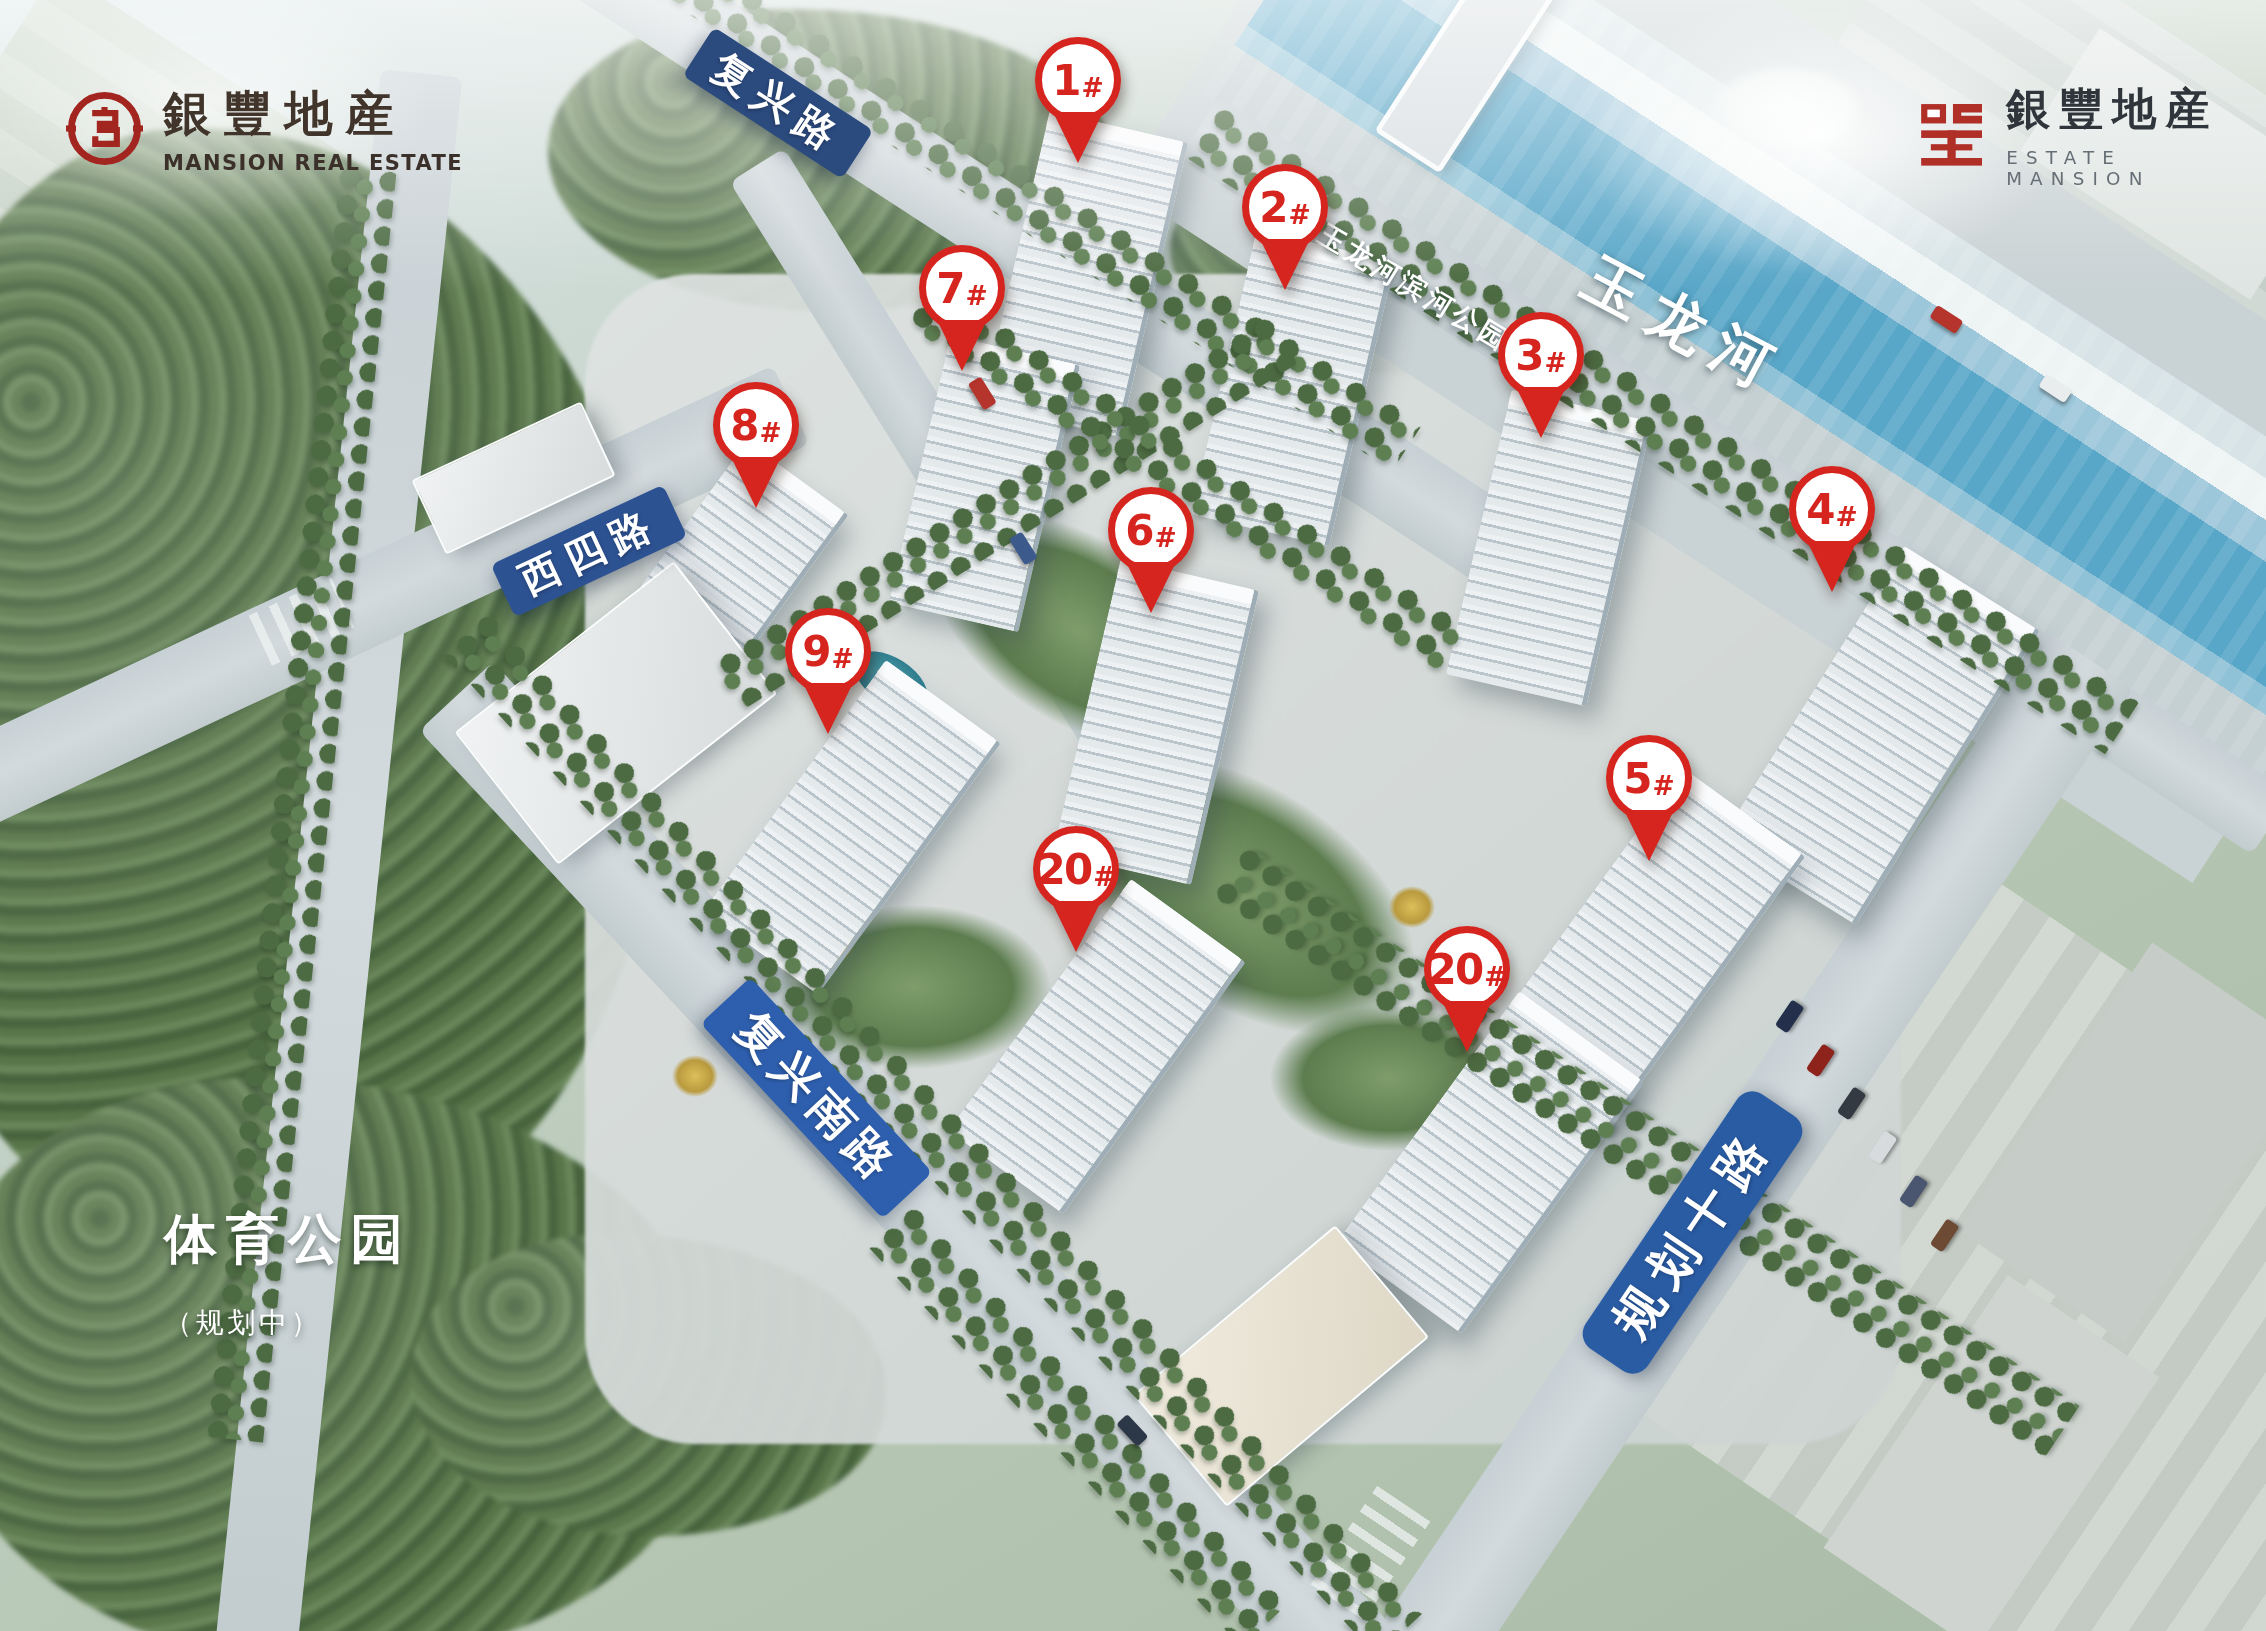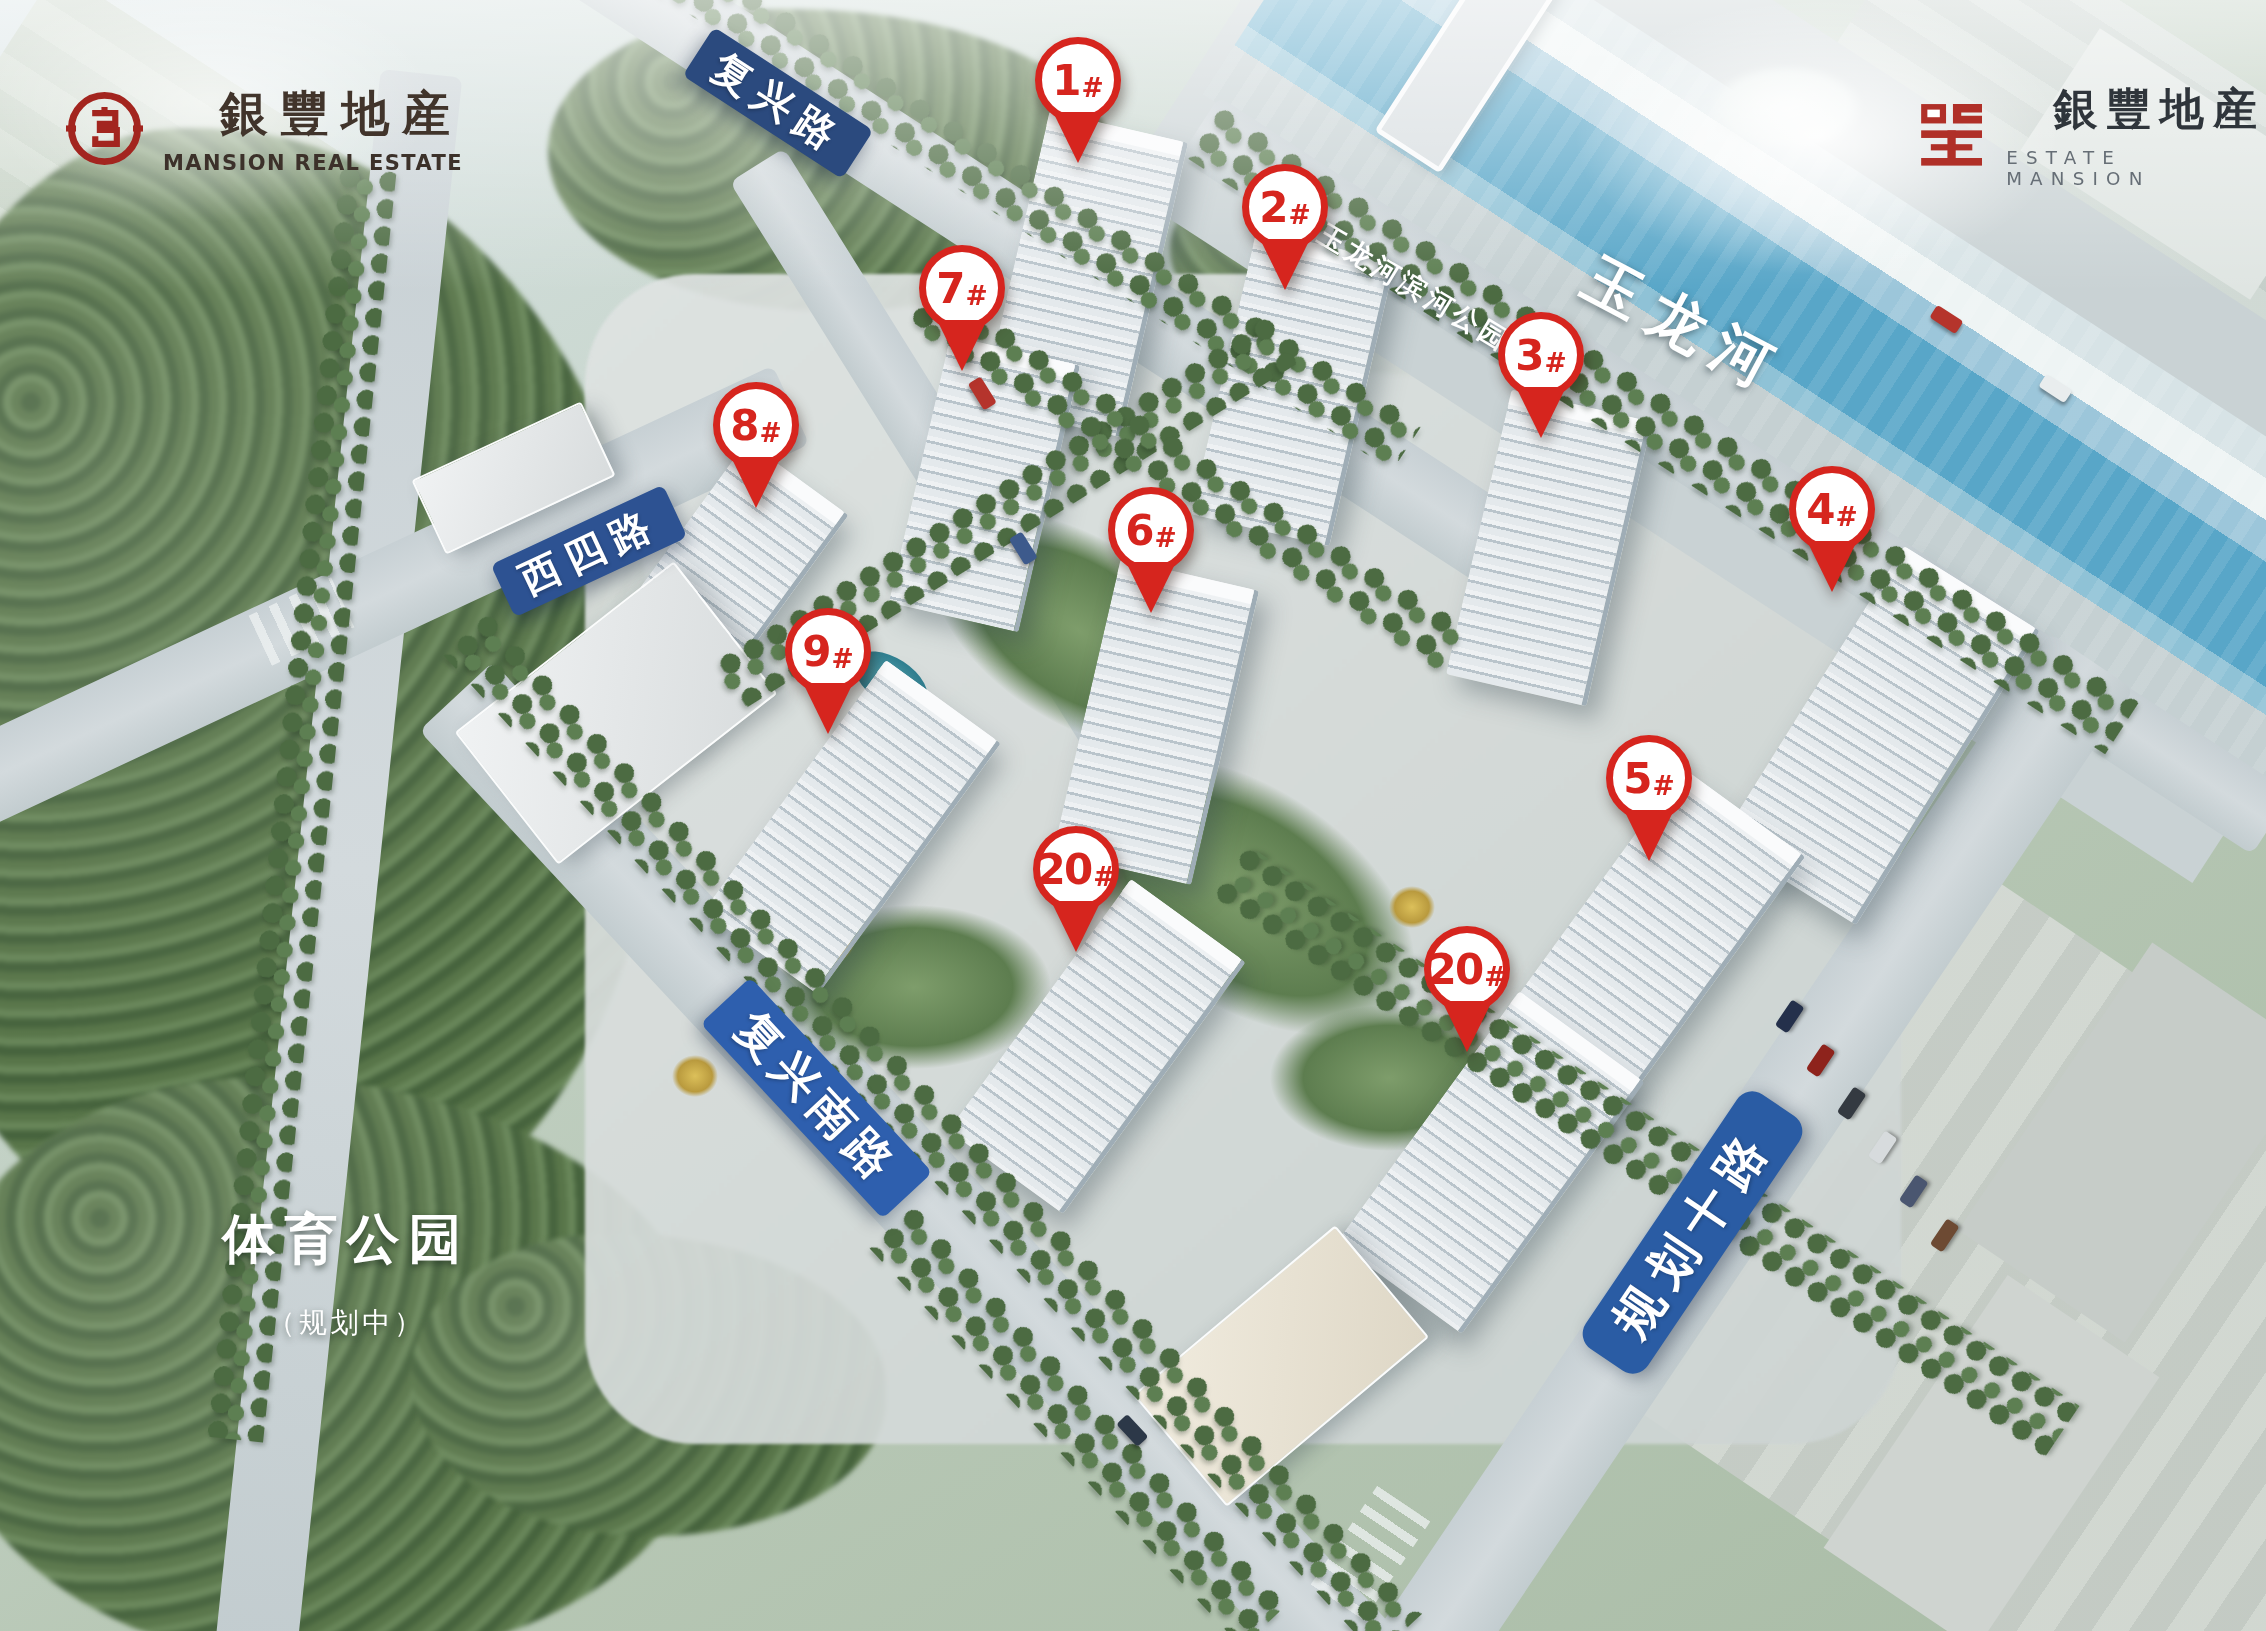--- a/index.html
+++ b/index.html
@@ -44,26 +44,26 @@
   .pin{z-index:40;display:flex;flex-direction:column;align-items:center;width:86px;
     filter:drop-shadow(3.7px 8.2px 6.4px rgba(35,18,12,.42));}
   .pin-head{box-sizing:border-box;width:86px;height:86px;border-radius:50%;background:#fff;border:7.3px solid #d6251e;
     display:flex;align-items:center;justify-content:center;color:#d6251e;font-weight:700;white-space:nowrap;}
   .pin-num{font-size:42px;letter-spacing:-1.8px;}
   .pin-hash{font-size:26.5px;margin:14.6px 0 0 1.8px;}
   .pin-tail{width:0;height:0;border-left:25.6px solid transparent;border-right:25.6px solid transparent;
     border-top:51px solid #d6251e;margin-top:-11px;}
   
   .brand{z-index:50;display:flex;align-items:center;gap:20px;}
-  .brand-col{display:flex;flex-direction:column;align-items:flex-end;}
+  .brand-col{display:flex;flex-direction:column;}
   .brand-left-name{font-size:48px;font-weight:700;color:#41342b;letter-spacing:12.8px;}
   .brand-left-sub{font-size:21px;font-weight:700;color:#3c312a;letter-spacing:1.4px;margin-top:4.6px;}
   .brand-right-name{font-size:44px;font-weight:600;color:#2f353b;letter-spacing:9.1px;}
   .brand-right-sub{font-size:18.3px;color:#666e76;letter-spacing:8.2px;margin-top:8.2px;}
-  .park-label{z-index:30;text-align:center;color:#fff;text-shadow:0 2.7px 7.3px rgba(15,30,20,.6);}
+  .park-label{z-index:30;color:#fff;text-shadow:0 2.7px 7.3px rgba(15,30,20,.6);}
   .park-title{font-size:53px;font-weight:700;letter-spacing:9.1px;}
   .park-note{font-size:28px;font-weight:400;letter-spacing:3.7px;margin-top:28px;}
 </style>
 </head>
 <body>
 
 <div class="scene">
 
   <div class="abs rot field" style="left:1727px;top:37px;width:731px;height:567px;transform:rotate(33deg);background:repeating-linear-gradient(to bottom,#d4dcd9 0 27.4px,#c6cfcc 27.4px 55px);z-index:2;"></div>
   <div class="abs rot field" style="left:1763px;top:914px;width:640px;height:822px;transform:rotate(-56deg);background:repeating-linear-gradient(to bottom,#c8cdc9 0 31px,#d8dcd8 31px 62px);z-index:2;"></div>

